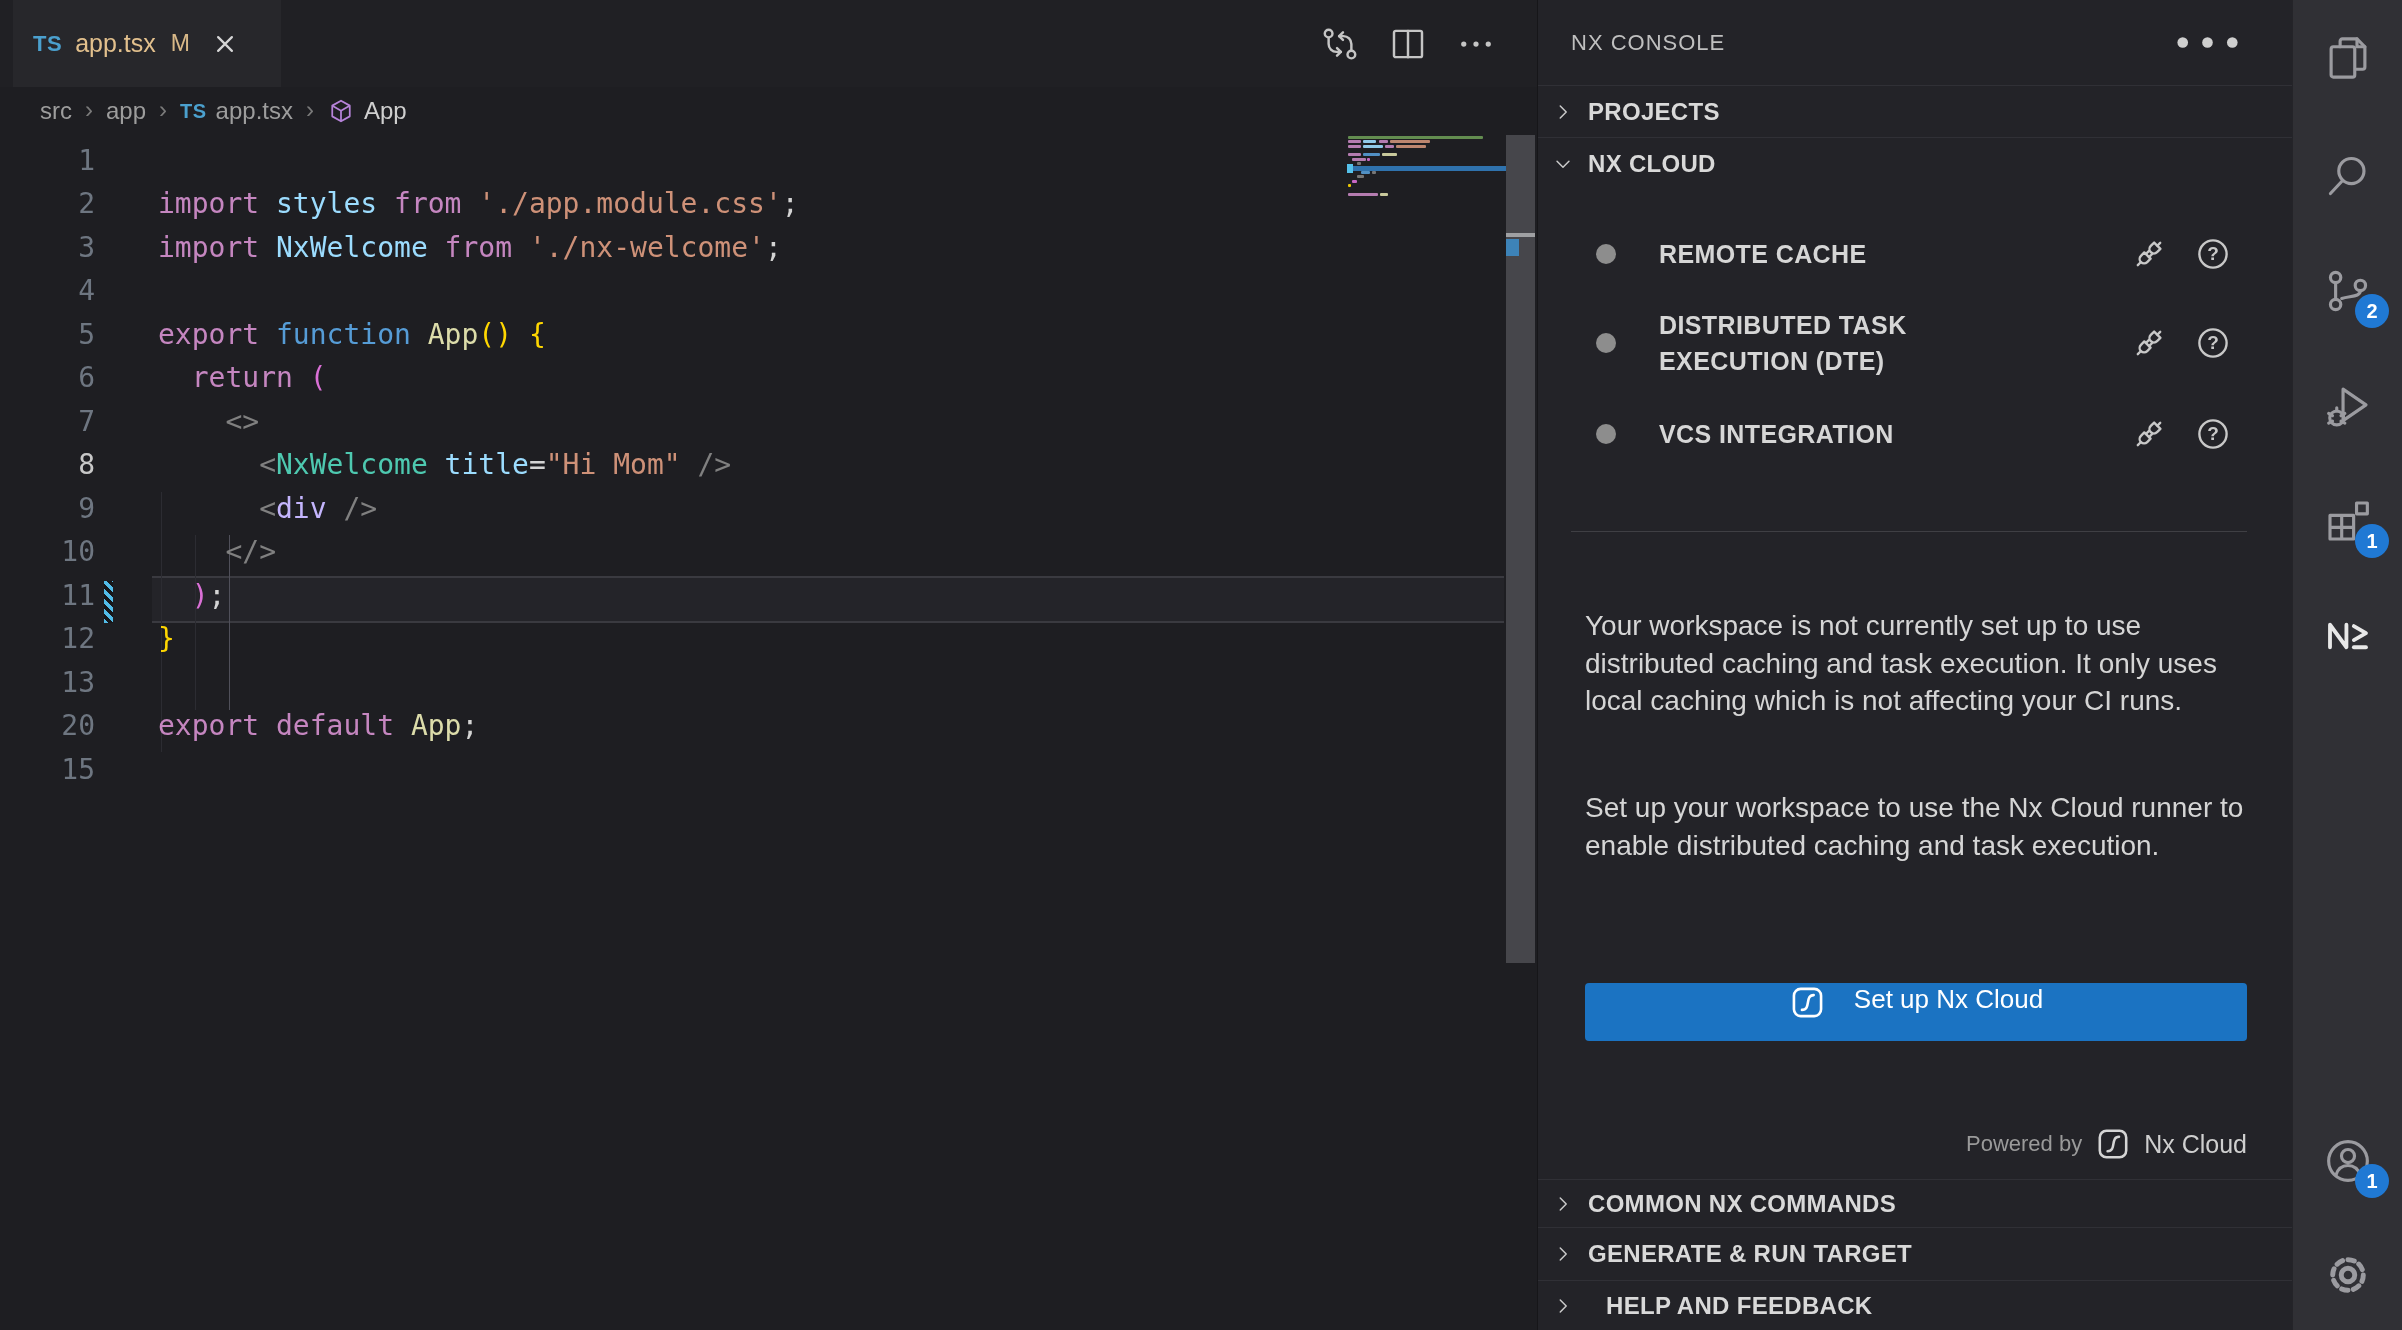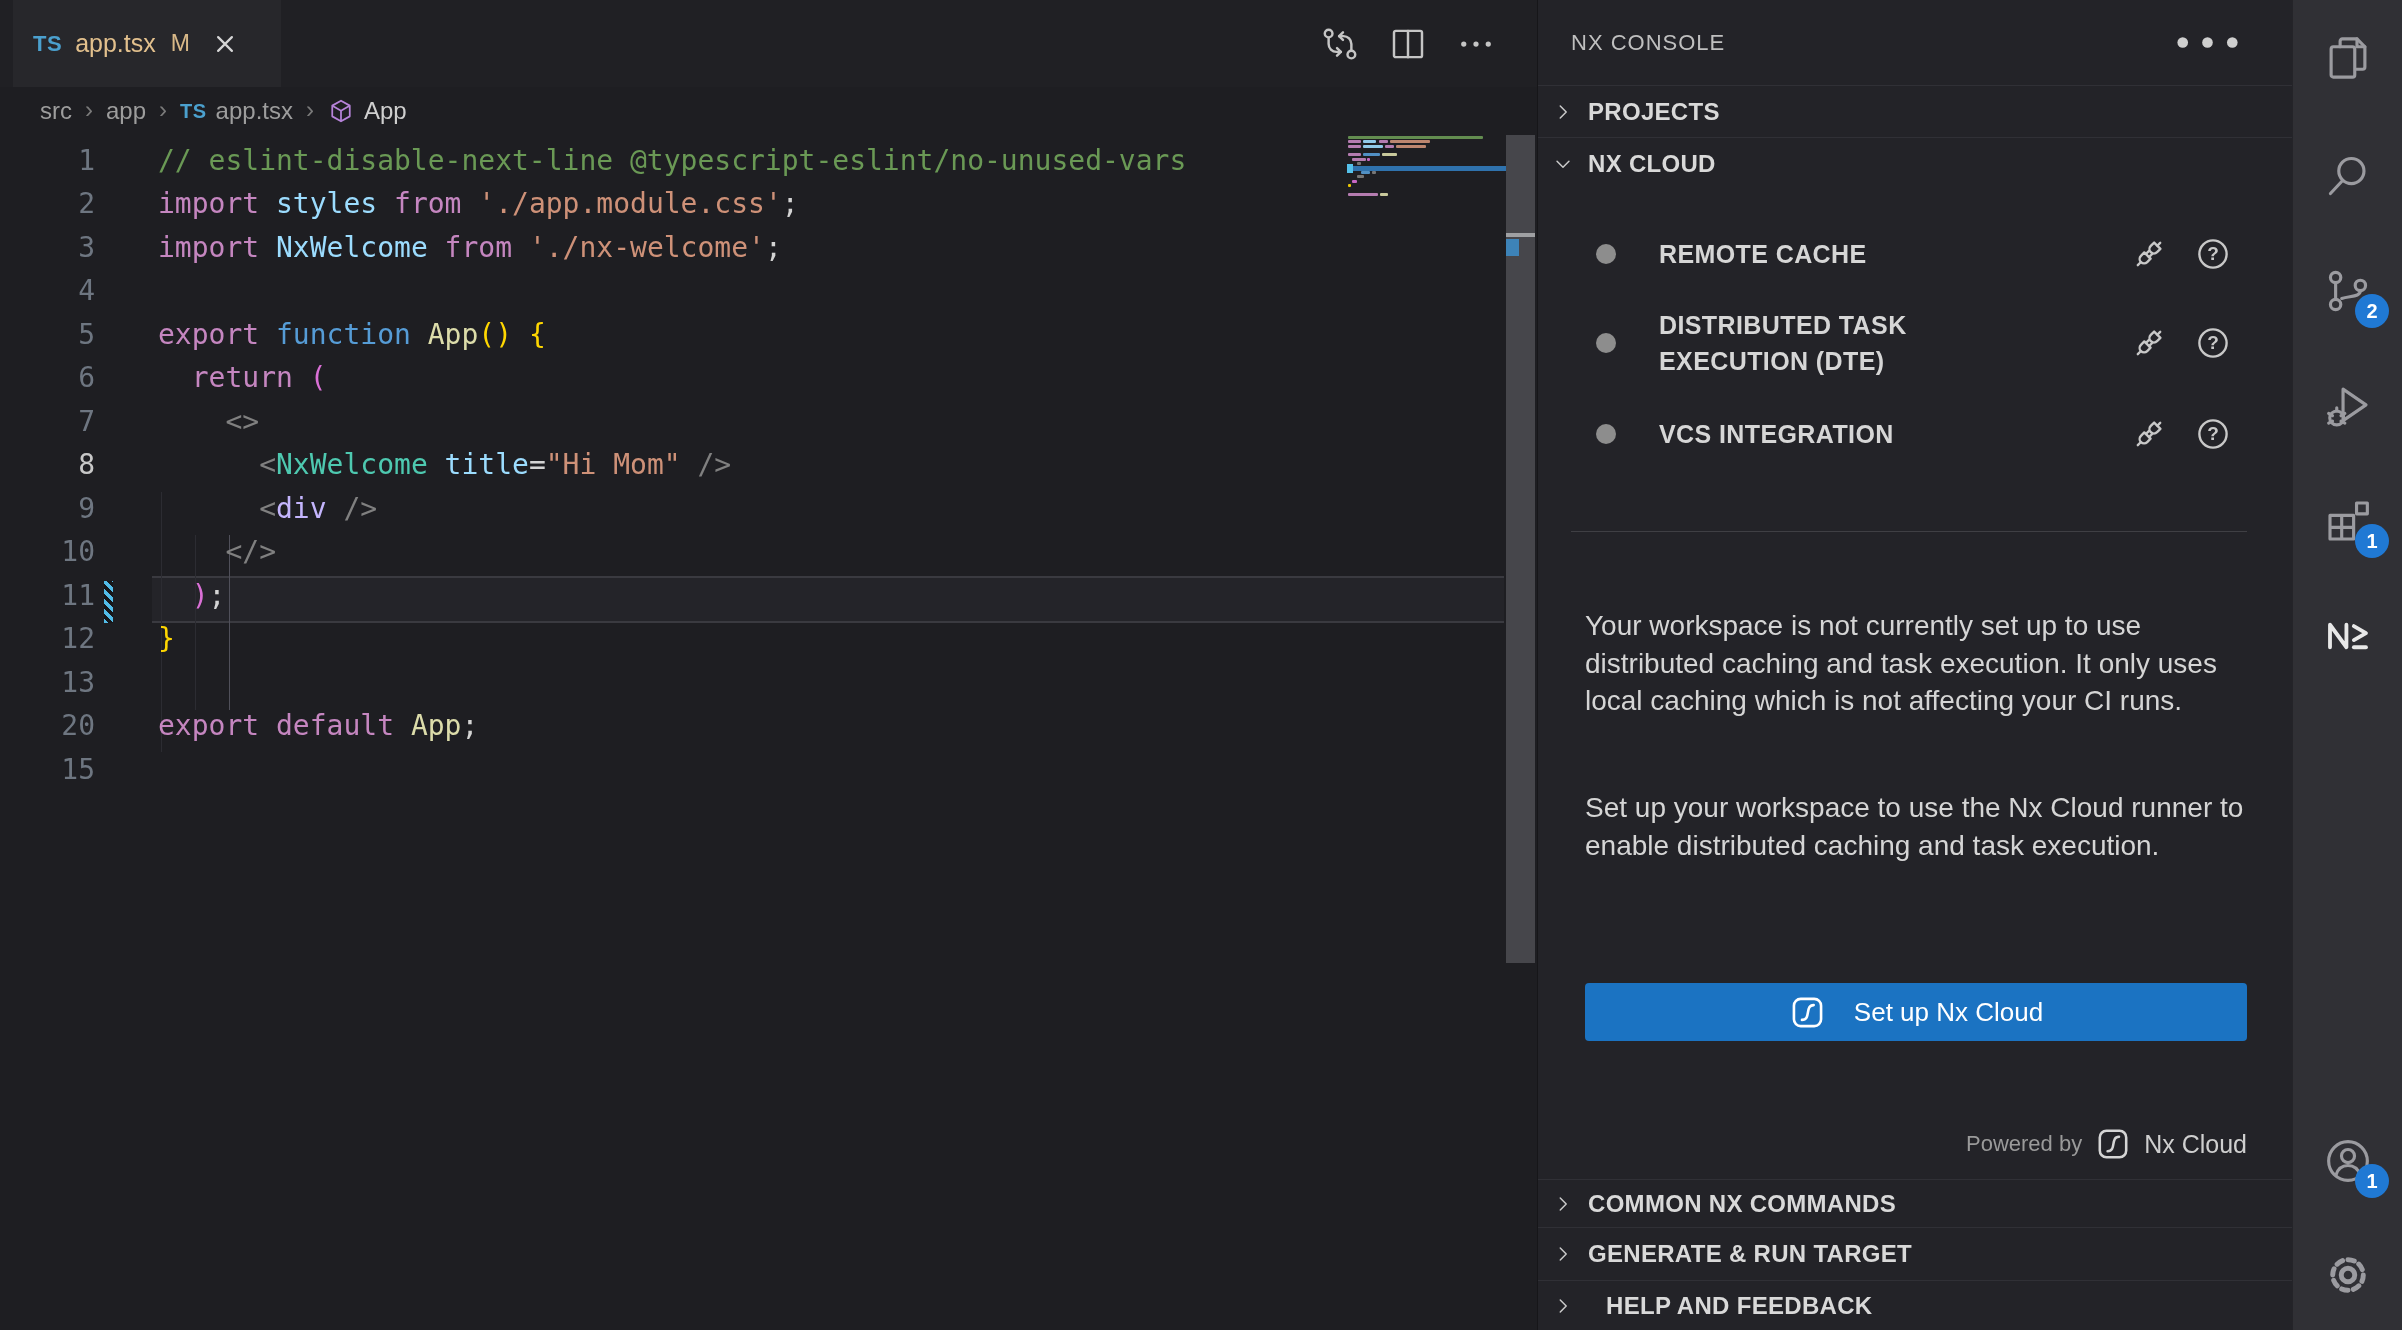--- a/index.html
+++ b/index.html
@@ -57,21 +57,21 @@
   .item-dot{position:absolute;left:58px;width:20px;height:20px;border-radius:50%;background:#8d8d8d;flex:none;}
   .item-label{position:absolute;left:121px;max-width:320px;font-weight:bold;font-size:25px;line-height:36px;
     color:#d6d6d6;letter-spacing:.4px;}
   .item-icons{position:absolute;right:60px;display:flex;gap:26px;color:#c8c8c8;}
   .item-icons span{width:38px;height:38px;display:flex;align-items:center;justify-content:center;}
 
   #cloud-divider{position:absolute;left:33px;right:45px;top:531px;height:1px;background:#3f3f44;}
   .panel-para{position:absolute;left:47px;width:668px;font-size:28px;line-height:37.5px;color:#d5d5d5;}
   #setup-button{position:absolute;left:47px;top:983px;width:662px;height:58px;background:#1b73c2;border:none;
     border-radius:4px;color:#ffffff;font-size:26px;font-family:"Liberation Sans",sans-serif;
-    display:flex;align-items:center;justify-content:center;gap:28px;cursor:pointer;}
+    display:flex;align-items:flex-start;justify-content:center;gap:28px;cursor:pointer;}
   #powered-row{position:absolute;right:45px;top:1122px;height:44px;display:flex;align-items:center;gap:13px;}
   #powered-label{color:#9a9a9a;font-size:22px;}
   #powered-brand{color:#cfcfcf;font-size:25px;}
   #powered-row .nx-cloud-ic{color:#d5d5d5;width:36px;height:36px;display:flex;}
 
   
   #activitybar{position:absolute;left:2292px;top:0;width:110px;height:1330px;background:#303035;border-left:1px solid #242429;}
   .act-item{position:absolute;left:28px;width:54px;height:54px;color:#9b9ba0;}
   .act-item.active{color:#e8e8e8;}
   .act-badge{position:absolute;right:-14px;bottom:-10px;min-width:34px;height:34px;border-radius:17px;
@@ -148,21 +148,20 @@
 
   <div id="code-area">
     <div id="current-line"></div>
     <div id="git-marker"></div>
     <div class="indent-guide" style="left:161px;top:357px;height:260px;"></div>
     <div class="indent-guide" style="left:195px;top:400px;height:175px;"></div>
     <div class="indent-guide" style="left:229px;top:400px;height:175px;background:#50505a;"></div>
     <div id="code-lines">
         <div class="code-row" style="top: 3px;">
           <span class="ln">1</span>
-          <span class="code-text"><span style="color: rgb(106, 153, 85);">// eslint-disable-next-line @typescript-eslint/no-unused-vars</span></span>
         </div>
         <div class="code-row" style="top: 46.5px;">
           <span class="ln">2</span>
           <span class="code-text"><span style="color: rgb(197, 134, 192);">import </span><span style="color: rgb(156, 220, 254);">styles</span><span style="color: rgb(212, 212, 212);"> </span><span style="color: rgb(197, 134, 192);">from</span><span style="color: rgb(212, 212, 212);"> </span><span style="color: rgb(206, 145, 120);">'./app.module.css'</span><span style="color: rgb(212, 212, 212);">;</span></span>
         </div>
         <div class="code-row" style="top: 90px;">
           <span class="ln">3</span>
           <span class="code-text"><span style="color: rgb(197, 134, 192);">import </span><span style="color: rgb(156, 220, 254);">NxWelcome</span><span style="color: rgb(212, 212, 212);"> </span><span style="color: rgb(197, 134, 192);">from</span><span style="color: rgb(212, 212, 212);"> </span><span style="color: rgb(206, 145, 120);">'./nx-welcome'</span><span style="color: rgb(212, 212, 212);">;</span></span>
         </div>
         <div class="code-row" style="top: 133.5px;">

